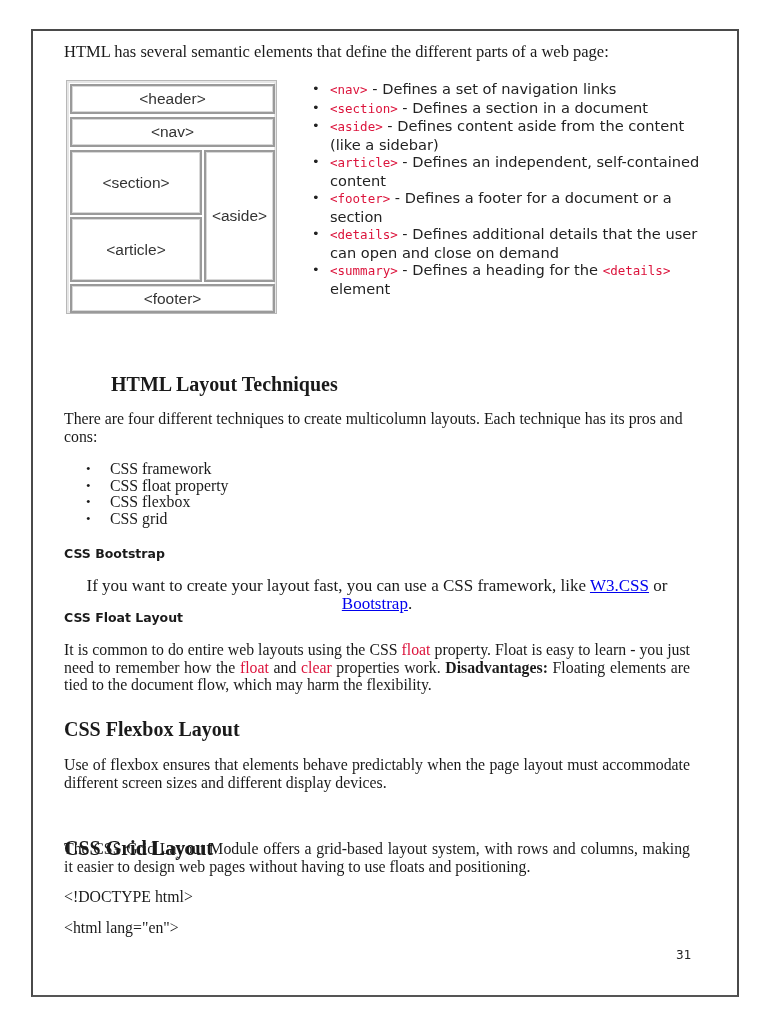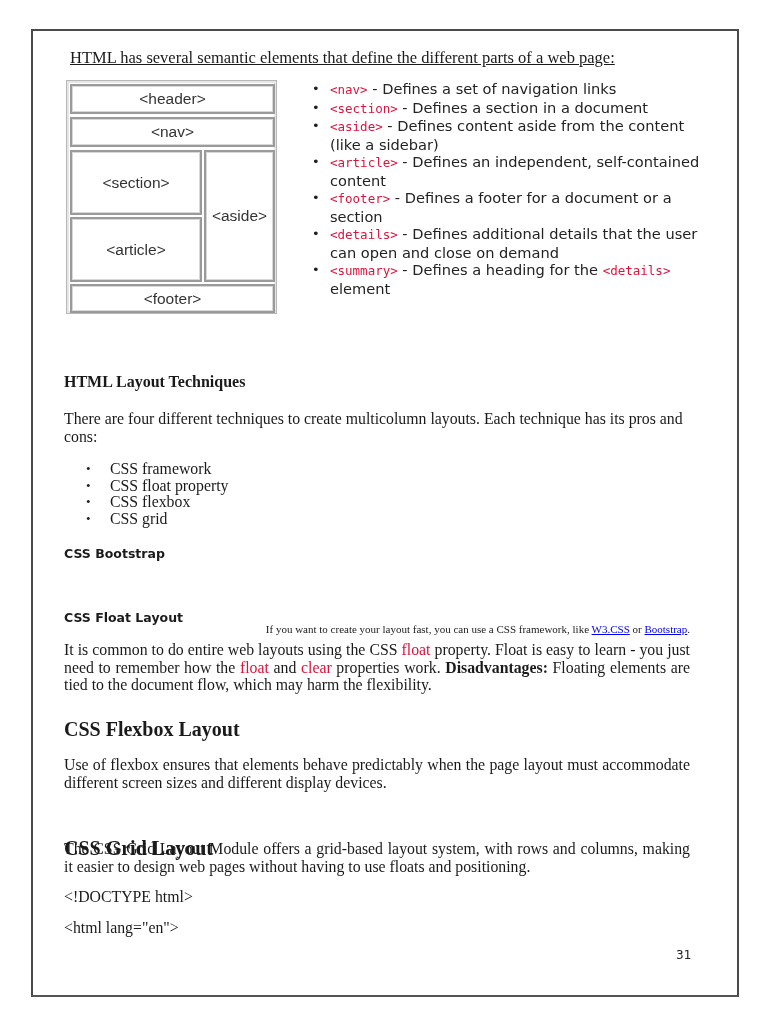--- a/index.html
+++ b/index.html
@@ -26,39 +26,39 @@
       display: flex; align-items: center; justify-content: center;
       font-family: "Liberation Sans", "DejaVu Sans", sans-serif; font-size: 15.5px; color: #333;
     }
 
     
     .tag-list { left: 312px; top: 80px; width: 400px; font-size: 14.6px; line-height: 17.5px; }
     .tag-list ul { margin: 0; padding: 0; list-style: none; }
     .tag-list li { position: relative; padding-left: 18px; }
     .tag-list li::before { content: "\2022"; position: absolute; left: 0; top: 0; color: #222; font-size: 13px; }
 
-    .h-main { font-weight: bold; font-size: 16px; }
+    .h-main { font-weight: bold; font-size: 20px; margin-left: 47px; }
     .para { font-size: 15.8px; line-height: 17.5px; text-align: justify; width: 626px; }
     .techlist { left: 86px; top: 461px; font-size: 15.8px; line-height: 16.5px; }
     .techlist ul { margin: 0; padding: 0; list-style: none; }
     .techlist li { position: relative; padding-left: 24px; }
     .techlist li::before { content: "\2022"; position: absolute; left: 0; top: 0; font-size: 13px; }
 
     .h-small { font-family: "DejaVu Sans", "Liberation Sans", sans-serif; font-weight: bold; font-size: 12.5px; color: #1a1a1a; }
     .link { color: #0000ee; text-decoration: underline; cursor: pointer; }
     .kw-red { color: #dc143c; }
     .h-sec { font-weight: bold; font-size: 20px; }
     .pagenum { left: 676px; top: 948px; font-family: "DejaVu Sans", sans-serif; font-size: 12px; color: #222; text-align: right; }
   </style>
 </head>
 <body>
 
 <div class="page"></div>
 
-<p class="abs serif intro" style="margin:6px;text-decoration:underline;">HTML has several semantic elements that define the different parts of a web page:</p>
+<p class="abs serif intro" style="margin:0;">HTML has several semantic elements that define the different parts of a web page:</p>
 
 <div class="diagram">
   <div class="cell" style="left:3px; top:3px; width:205px; height:30px;">&lt;header&gt;</div>
   <div class="cell" style="left:3px; top:36px; width:205px; height:30px;">&lt;nav&gt;</div>
   <div class="cell" style="left:3px; top:69px; width:132px; height:65px;">&lt;section&gt;</div>
   <div class="cell" style="left:3px; top:136px; width:132px; height:65px;">&lt;article&gt;</div>
   <div class="cell" style="left:137px; top:69px; width:71px; height:132px;">&lt;aside&gt;</div>
   <div class="cell" style="left:3px; top:203px; width:205px; height:29px;">&lt;footer&gt;</div>
 </div>
 
@@ -79,21 +79,21 @@
 <div class="abs serif techlist">
   <ul>
     <li>CSS framework</li>
     <li>CSS float property</li>
     <li>CSS flexbox</li>
     <li>CSS grid</li>
   </ul>
 </div>
 
 <div class="abs h-small" style="left:64px; top:546px;">CSS Bootstrap</div>
-<div class="abs serif para" style="left:64px; top:577px; font-size:11px; text-align:right;margin-top:44px;">
+<div class="abs serif para" style="left:64px; top:577px; font-size:17px; text-align:center;">
   <span>If you want to create your layout fast, you can use a CSS framework, like </span><span class="link">W3.CSS</span><span> or </span><span class="link">Bootstrap</span><span>.</span>
 </div>
 
 <div class="abs h-small" style="left:64px; top:610px;">CSS Float Layout</div>
 <div class="abs serif para" style="left:64px; top:641px; text-align-last:left;">
   <span>It is common to do entire web layouts using the CSS </span><span class="kw-red">float</span><span> property. Float is easy to learn - you just need to remember how the </span><span class="kw-red">float</span><span> and </span><span class="kw-red">clear</span><span> properties work. </span><b>Disadvantages:</b><span> Floating elements are tied to the document flow, which may harm the flexibility.</span>
 </div>
 
 <div class="abs serif h-sec" style="left:64px; top:718px;">CSS Flexbox Layout</div>
 <div class="abs serif para" style="left:64px; top:756px;">Use of flexbox ensures that elements behave predictably when the page layout must accommodate different screen sizes and different display devices.</div>

